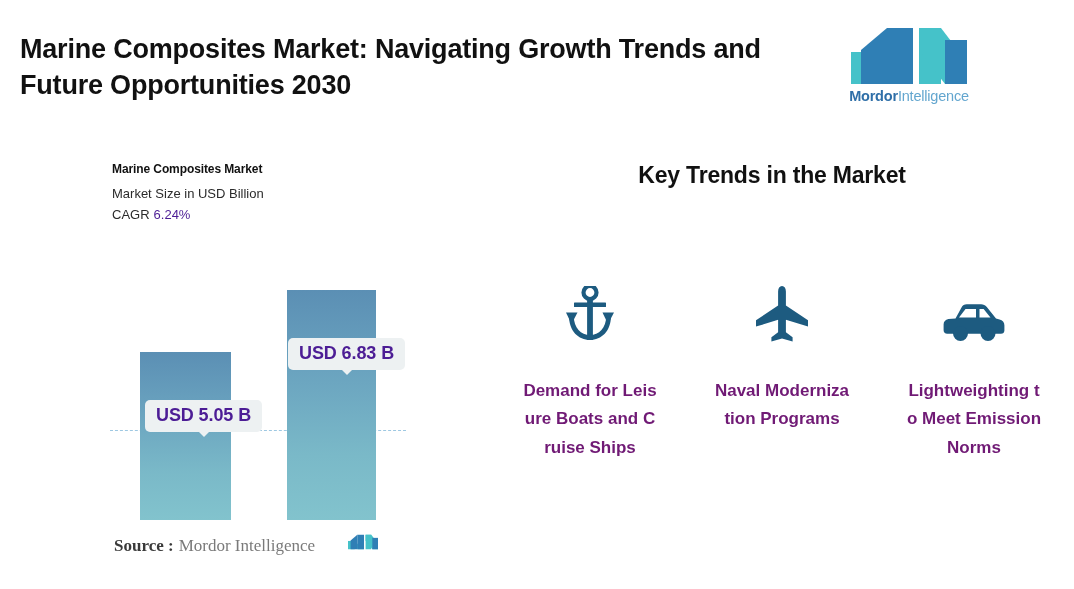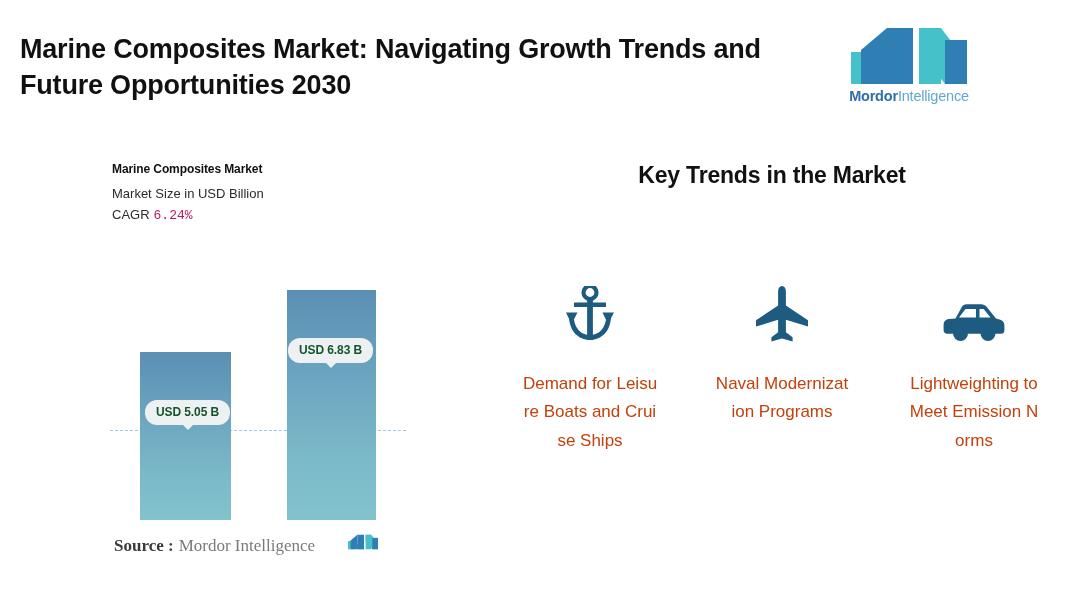--- a/index.html
+++ b/index.html
@@ -85,23 +85,22 @@
     color: #2b2b2b;
   }
   #chart-cagr {
     position: absolute;
     left: 112px; top: 77px;
     font-size: 13px;
     color: #2b2b2b;
     white-space: nowrap;
   }
   #chart-cagr-value {
-    color: #be185d;
+    color: #4c1d95;
     margin-left: 4px;
-    font-family: Liberation Mono, monospace;
   }
 
   #plot-area {
     position: absolute;
     left: 0; top: 100px;
     width: 470px; height: 290px;
   }
   #reference-line {
     position: absolute;
     left: 110px; top: 200px;
@@ -121,25 +120,25 @@
   }
   #bar-2030 {
     left: 287px;
     width: 89px;
     height: 230px;
   }
 
   .bar-callout {
     position: absolute;
     background: #edf1f2;
-    border-radius: 12px;
+    border-radius: 5px;
     padding: 5px 11px 6px 11px;
-    font-size: 12px;
-    font-weight: bold;
-    color: #14532d;
+    font-size: 18px;
+    font-weight: bold;
+    color: #4c1d95;
     white-space: nowrap;
     letter-spacing: -0.1px;
   }
   .bar-callout::after {
     content: "";
     position: absolute;
     left: 50%;
     bottom: -5px;
     margin-left: -6px;
     width: 0; height: 0;
@@ -207,27 +206,27 @@
     flex-direction: column;
     align-items: center;
   }
   .trend-icon {
     height: 62px;
     display: flex;
     align-items: flex-end;
     justify-content: center;
   }
   .trend-label {
-    margin-top: 28px;
+    margin-top: 35px;
     width: 136px;
     text-align: center;
     font-size: 17px;
-    font-weight: normal;
+    font-weight: bold;
     line-height: 1.67;
-    color: #c2410c;
+    color: #701a75;
     word-break: break-all;
     overflow-wrap: anywhere;
   }
 </style>
 </head>
 <body>
 
 <div id="header">
 
   <div id="page-title">Marine Composites Market: Navigating Growth Trends and Future Opportunities 2030</div>

